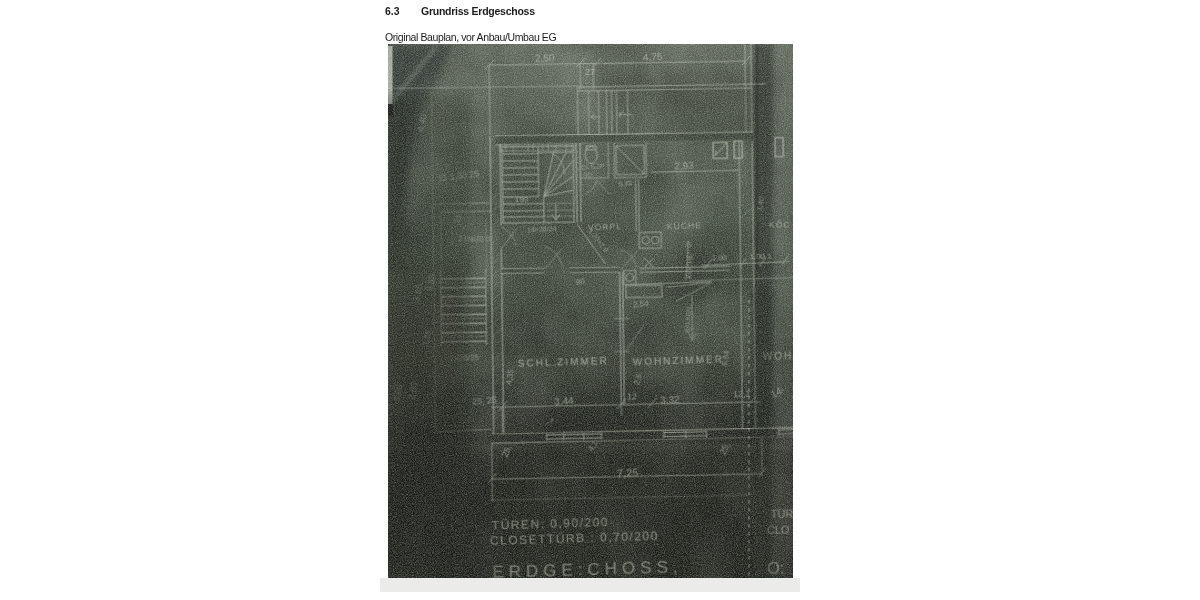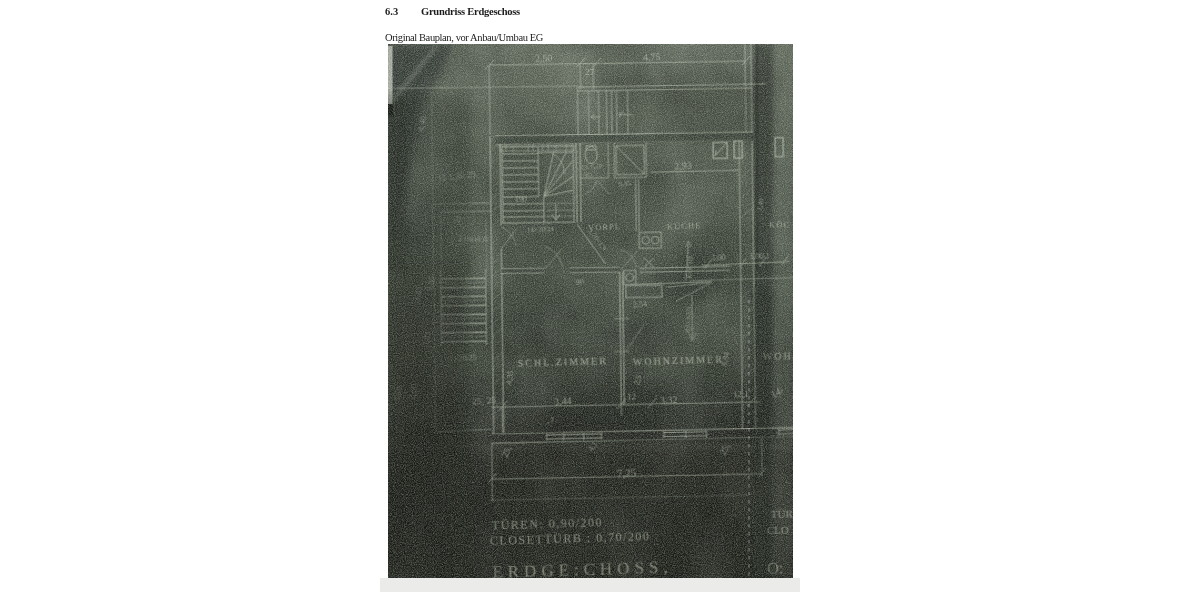--- a/index.html
+++ b/index.html
@@ -1,17 +1,17 @@
 <!DOCTYPE html>
 <html><head>
 <meta charset="utf-8">
 <style>
   html,body{margin:0;padding:0;background:#ffffff;}
   #page{position:relative;width:1200px;height:600px;background:#737373;overflow:hidden;
-        font-family:Liberation Serif, serif;}
+        font-family:Liberation Sans, sans-serif;}
 </style>
 </head>
 <body>
 <div id="page">
 <svg width="1200" height="600" viewBox="0 0 1200 600" xmlns="http://www.w3.org/2000/svg">
   <defs>
     <linearGradient id="scanbg" x1="0" y1="0" x2="0" y2="1">
       <stop offset="0" stop-color="#5e6659"></stop>
       <stop offset="0.10" stop-color="#565e51"></stop>
       <stop offset="0.20" stop-color="#4c5548"></stop>

